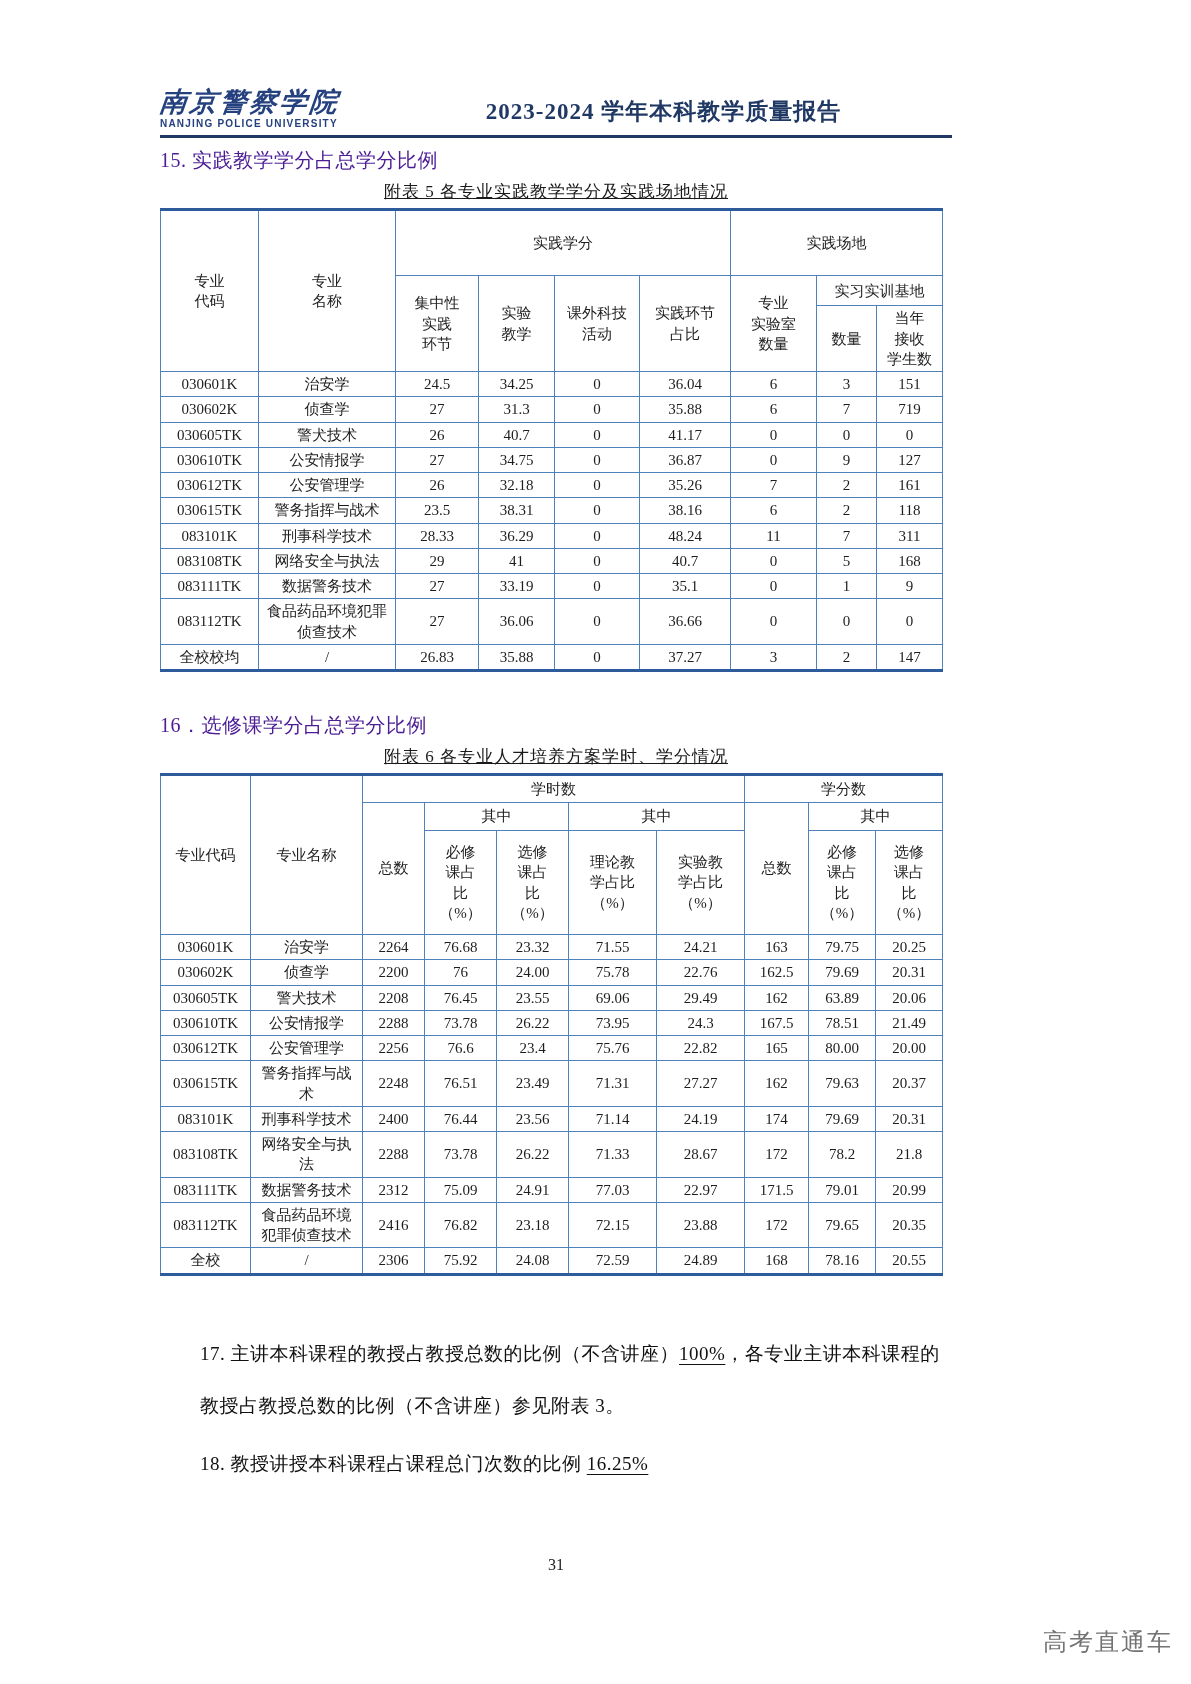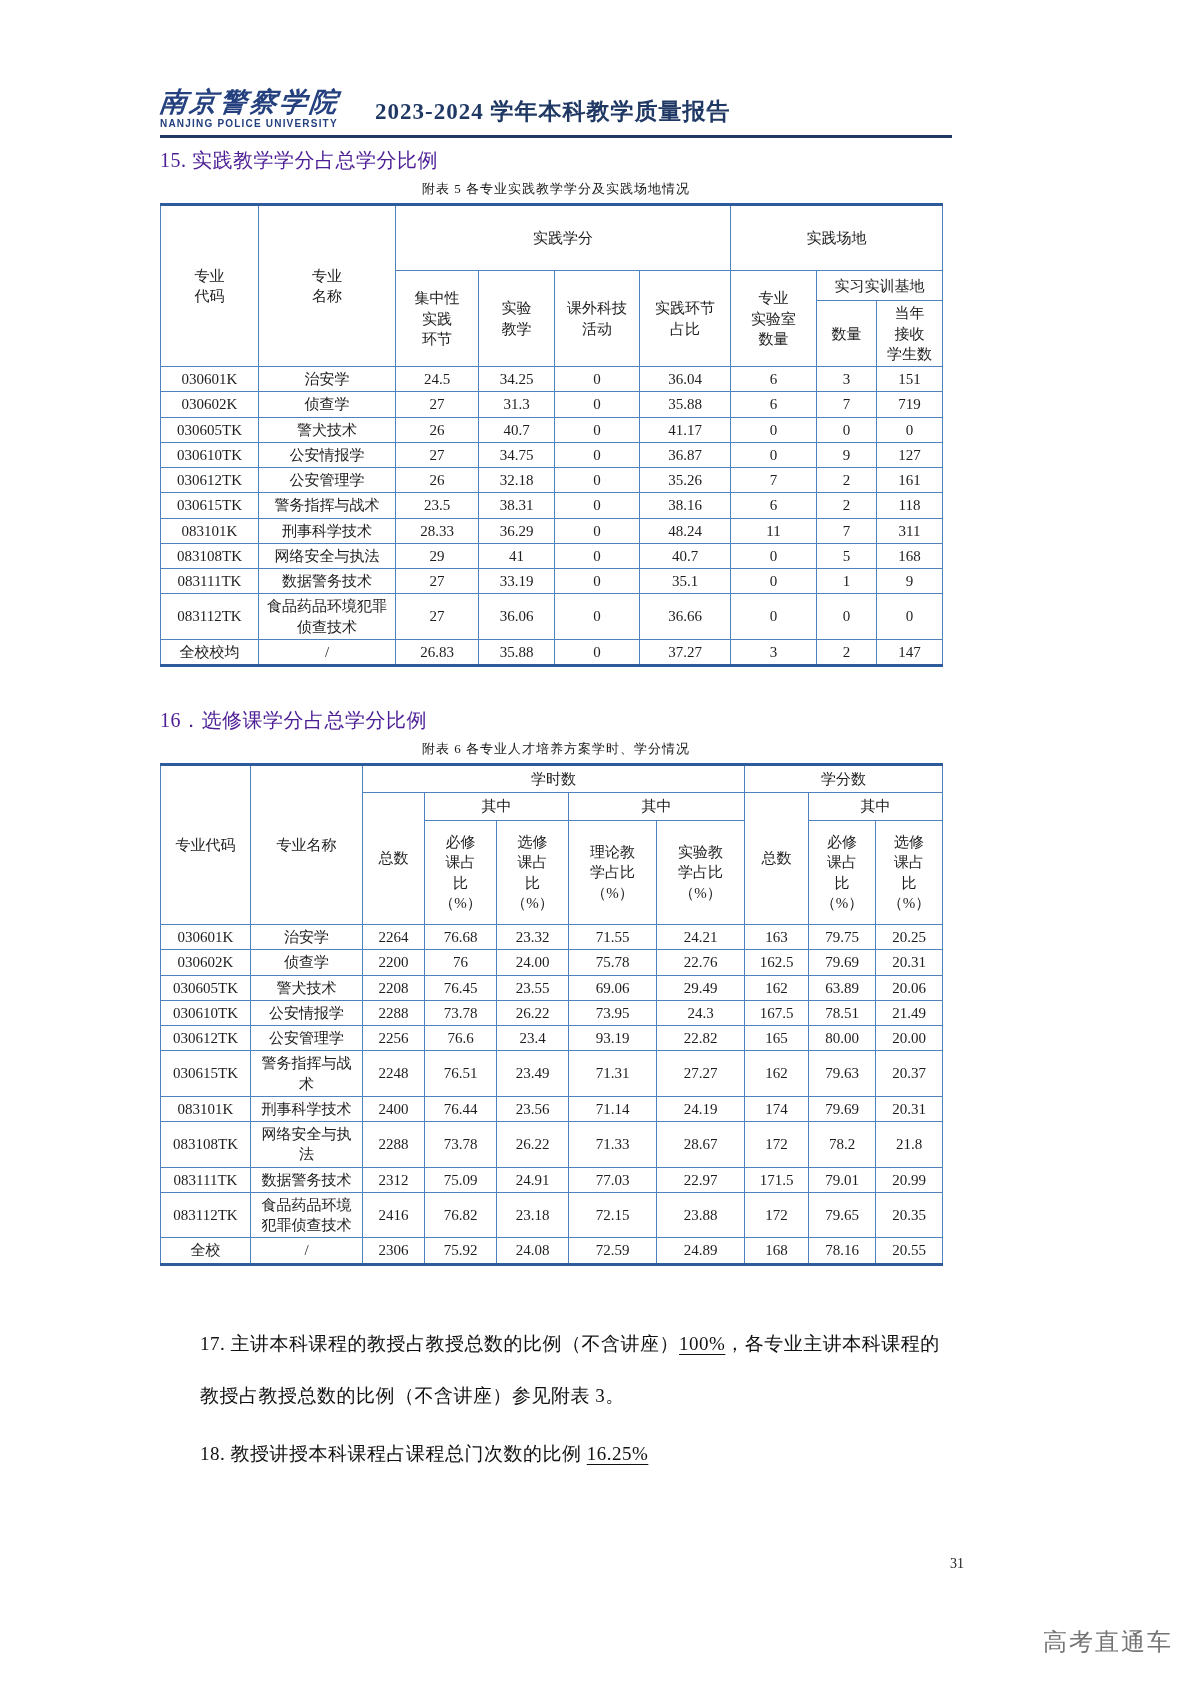--- a/index.html
+++ b/index.html
@@ -22,29 +22,29 @@
     font-style:italic; font-weight:bold; font-size:27px;
     color:#24407e; letter-spacing:3px; line-height:1.05;
     transform:skewX(-6deg);
   }
   .logo-en {
     font-family:"Liberation Sans","DejaVu Sans",sans-serif;
     font-size:10px; font-weight:bold; color:#24407e; letter-spacing:1.2px;
     margin-top:2px;
   }
   .doc-title {
-    flex:1; 
+    flex:1; text-align:center;
     font-size:23px; font-weight:bold; color:#1f3864;
     padding-bottom:2px; letter-spacing:1px;
   }
   .hdr-rule { height:3px; background:#1f3864; margin-top:6px; }
 
   
   .sec-heading { font-size:20px; color:#4c1d95; margin-top:9px; letter-spacing:0.5px; }
-  .tbl-caption { text-align:center; font-size:13px; margin:6px 0 5px; letter-spacing:1px; }
+  .tbl-caption { text-align:center; font-size:17px; margin:6px 0 5px; letter-spacing:1px;text-decoration:underline; }
 
   
   table {
     border-collapse:collapse; table-layout:fixed; width:782px;
     border-top:3px solid #2e5b9b; border-bottom:3px solid #2e5b9b;
   }
   th, td {
     border:1px solid #4f81bd;
     text-align:center; vertical-align:middle;
     font-size:15px; font-weight:normal;
@@ -56,22 +56,22 @@
 
   
   .para { font-size:19px; line-height:2.75; color:#111; letter-spacing:0.5px;margin-left:40px; }
   .p17 { margin-top:52px; }
   .p18 { margin-top:6px; }
   .p19 { margin-top:6px; }
   .u { text-decoration:underline; text-underline-offset:4px; }
 
   
   .page-num {
-    position:absolute; left:172px; width:792px; top:1556px;
-    text-align:right; font-size:14px; color:#222;
+    position:absolute; left:160px; width:792px; top:1556px;
+    text-align:center; font-size:16px; color:#222;
   }
   .watermark {
     position:absolute; right:18px; bottom:26px;
     font-size:24px; color:#737373; letter-spacing:2px;
     font-family:"Liberation Sans","DejaVu Sans",sans-serif;
   }
 </style>
 </head>
 <body>
 
@@ -361,21 +361,21 @@
             <td>167.5</td>
             <td>78.51</td>
             <td>21.49</td>
           </tr>
           <tr>
             <td>030612TK</td>
             <td>公安管理学</td>
             <td>2256</td>
             <td>76.6</td>
             <td>23.4</td>
-            <td>93.19</td>
+            <td>75.76</td>
             <td>22.82</td>
             <td>165</td>
             <td>80.00</td>
             <td>20.00</td>
           </tr>
           <tr>
             <td>030615TK</td>
             <td>警务指挥与战术</td>
             <td>2248</td>
             <td>76.51</td>

